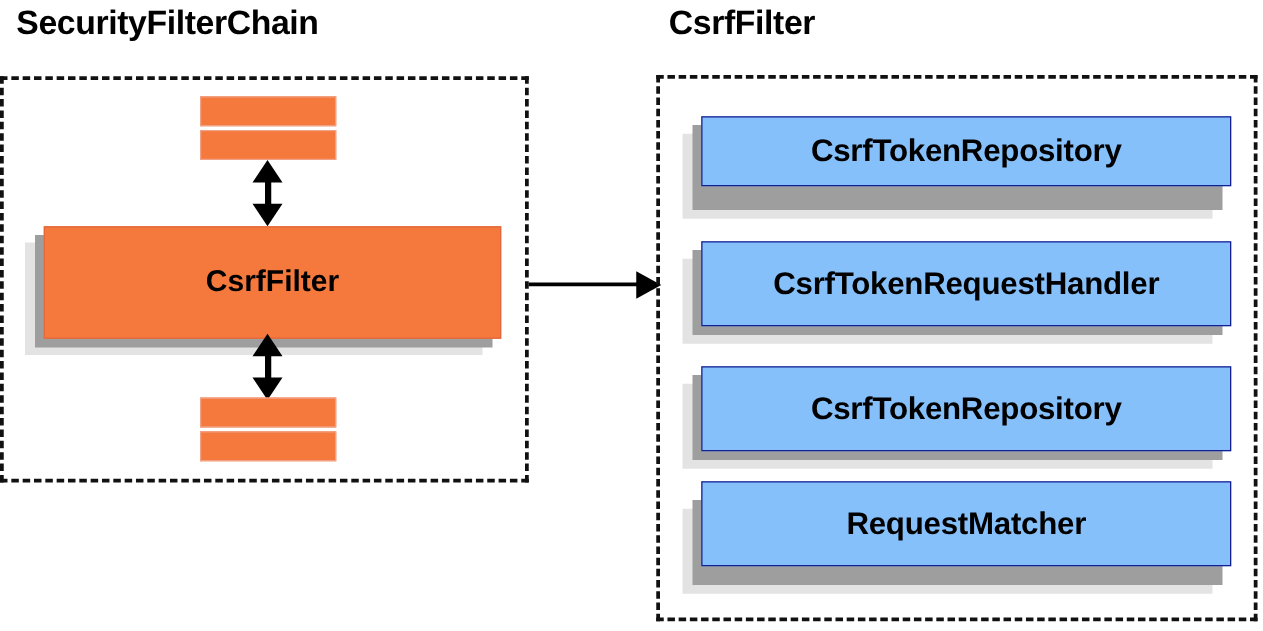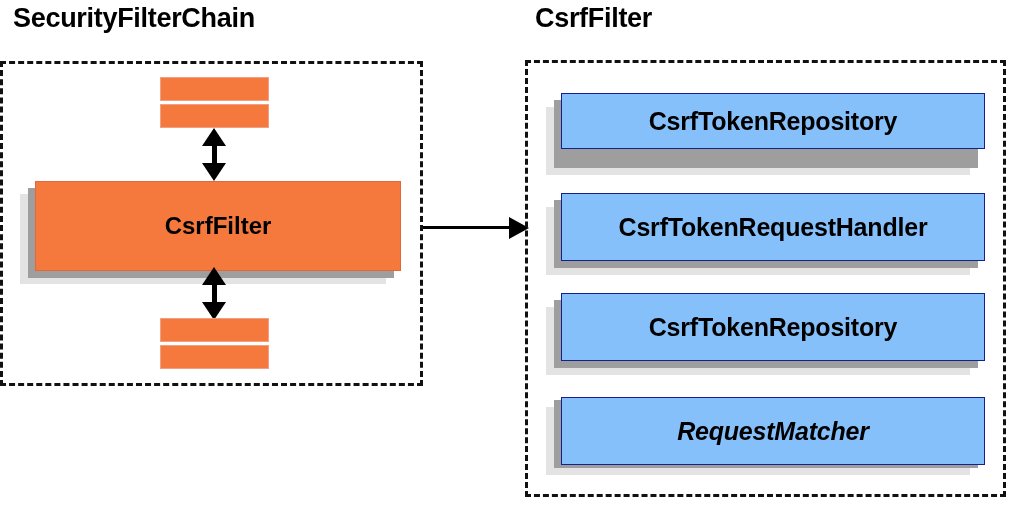--- a/index.html
+++ b/index.html
@@ -143,16 +143,16 @@
 
   <div class="stack">
     <div class="plate back" style="left:546px;top:307px;width:424px;height:68px;"></div>
     <div class="plate mid" style="left:554px;top:300px;width:424px;height:68px;"></div>
     <div class="face blue" style="left:561px;top:293px;width:424px;height:68px;">CsrfTokenRepository</div>
   </div>
 
   <div class="stack">
     <div class="plate back" style="left:546px;top:407px;width:424px;height:68px;"></div>
     <div class="plate mid" style="left:554px;top:400px;width:424px;height:68px;"></div>
-    <div class="face blue" style="left:561px;top:397px;width:424px;height:68px;font-style:italic;">RequestMatcher</div>
+    <div class="face blue" style="left:561px;top:385px;width:424px;height:68px;">RequestMatcher</div>
   </div>
 
 </div>
 
 </body></html>

